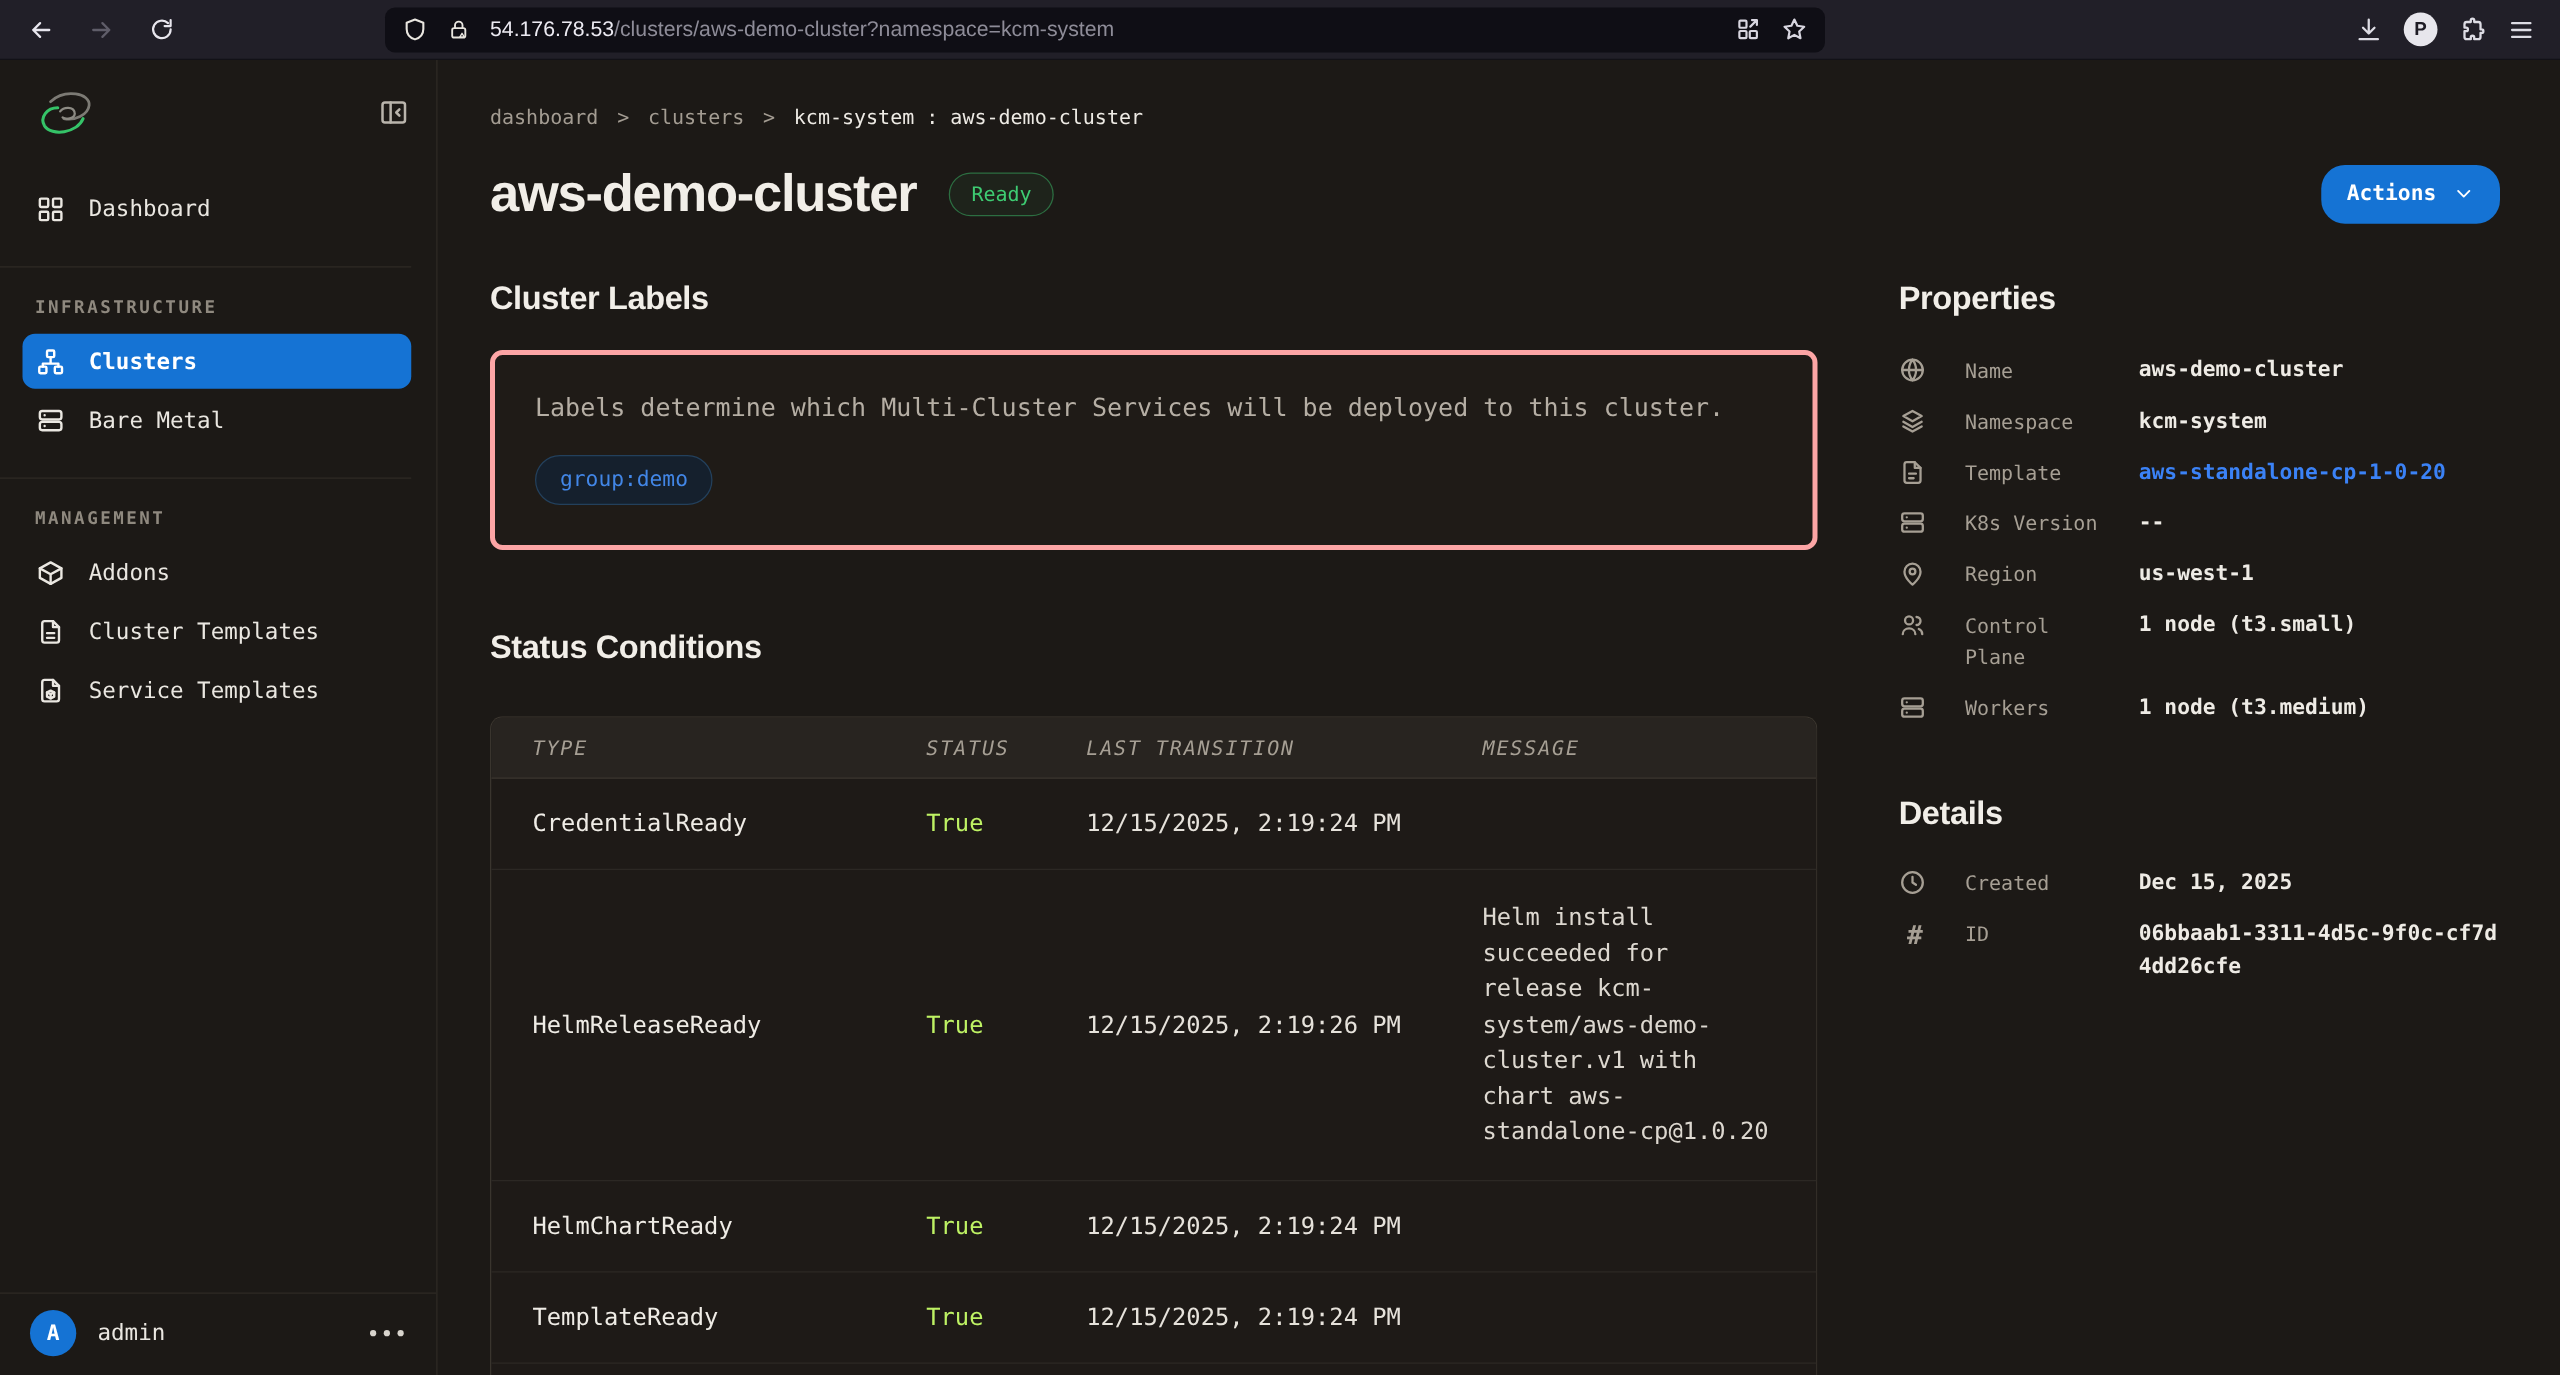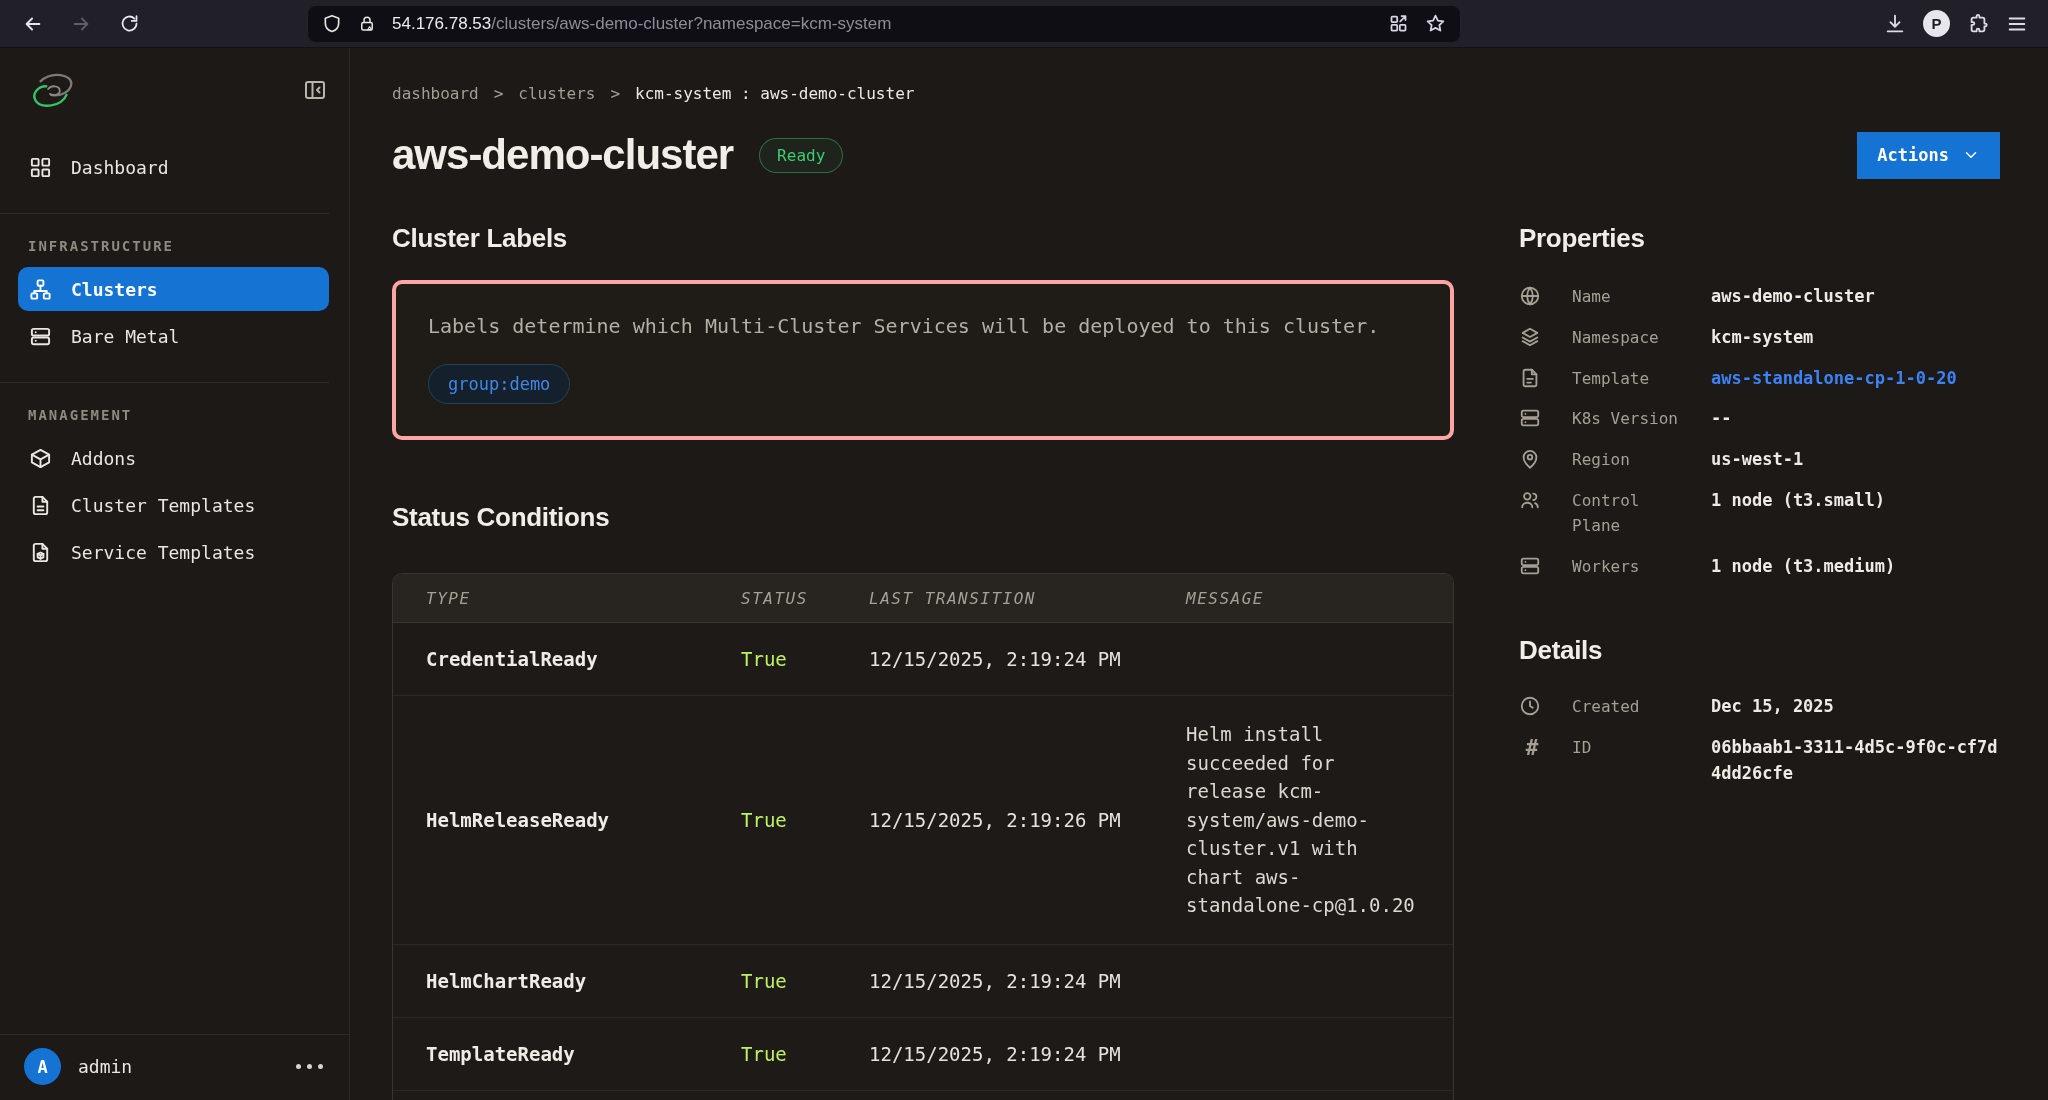--- a/index.html
+++ b/index.html
@@ -61,21 +61,21 @@
 
   .title-row { margin-top:28px; display:flex; align-items:center; }
   h1 { margin:0; font-family:"Liberation Sans", sans-serif; font-weight:800; font-size:42px; letter-spacing:-1px; color:#f1eee8; }
   .ready-badge {
     margin-left:26px; font-size:16px; color:#3ecb72;
     border:1px solid rgba(62,203,114,.45); background:rgba(62,203,114,.06);
     padding:7px 17px; border-radius:999px;
   }
   .actions-btn {
     margin-left:auto; background:#1573d4; color:#fff; border:none; cursor:pointer;
-    border-radius:0; font-family:"DejaVu Sans Mono", monospace; font-weight:bold;
+    border-radius:19px; font-family:"DejaVu Sans Mono", monospace; font-weight:bold;
     font-size:17px; padding:0 20px; height:47px; display:flex; align-items:center; gap:13px;
   }
 
   .columns { display:flex; gap:65px; margin-top:44px; }
   .left-col { width:1062px; flex:0 0 auto; }
   .right-col { flex:1; min-width:0; }
   h2 { margin:0; font-family:"Liberation Sans", sans-serif; font-weight:800; font-size:26px; letter-spacing:-.3px; color:#f1eee8; }
 
   .labels-card { margin-top:26px; border:4px solid #fca5a5; background:#1f1b17; border-radius:10px; padding:30px 32px 32px; }
   .labels-desc { font-size:20px; color:#b5aea4; }
@@ -88,21 +88,21 @@
   .table-card { margin-top:40px; border:1px solid #3a352e; border-bottom:none; border-radius:10px 10px 0 0; background:#1e1a17; overflow:hidden; }
   .t-head {
     display:grid; grid-template-columns:315px 128px 317px 1fr; padding:0 33px;
     height:49px; align-items:center; background:#282420; border-bottom:1px solid #3a352e;
     font-size:16px; letter-spacing:1.5px; color:#a69f94;font-style:italic;
   }
   .t-row {
     display:grid; grid-template-columns:315px 128px 317px 1fr; padding:0 33px;
     align-items:center; min-height:73px; border-bottom:1px solid #2c2824; font-size:19px;
   }
-  .c-type { font-weight:bold; color:#efece6; }
+  .c-type { font-weight:normal; color:#efece6; }
   .c-status { color:#bef264; }
   .c-time { color:#e6e2db; }
   .c-msg { color:#ddd8d0; line-height:1.5; padding:24px 0; overflow-wrap:break-word; }
 
   .prop-heading { margin-bottom:30px; }
   .kv-row { display:grid; grid-template-columns:26px 112px 1fr; column-gap:27px; align-items:start; margin-bottom:15px; font-size:16px; }
   .kv-icon { color:#a69f94; margin-top:1px; }
   .kv-icon.hash { font-size:21px; font-weight:bold; line-height:24px; text-align:center; }
   .kv-label { color:#a69f94; line-height:1.55; padding-top:1px; }
   .kv-value { color:#eeebe5; font-weight:bold; font-size:17px; line-height:1.5; overflow-wrap:break-word; }

